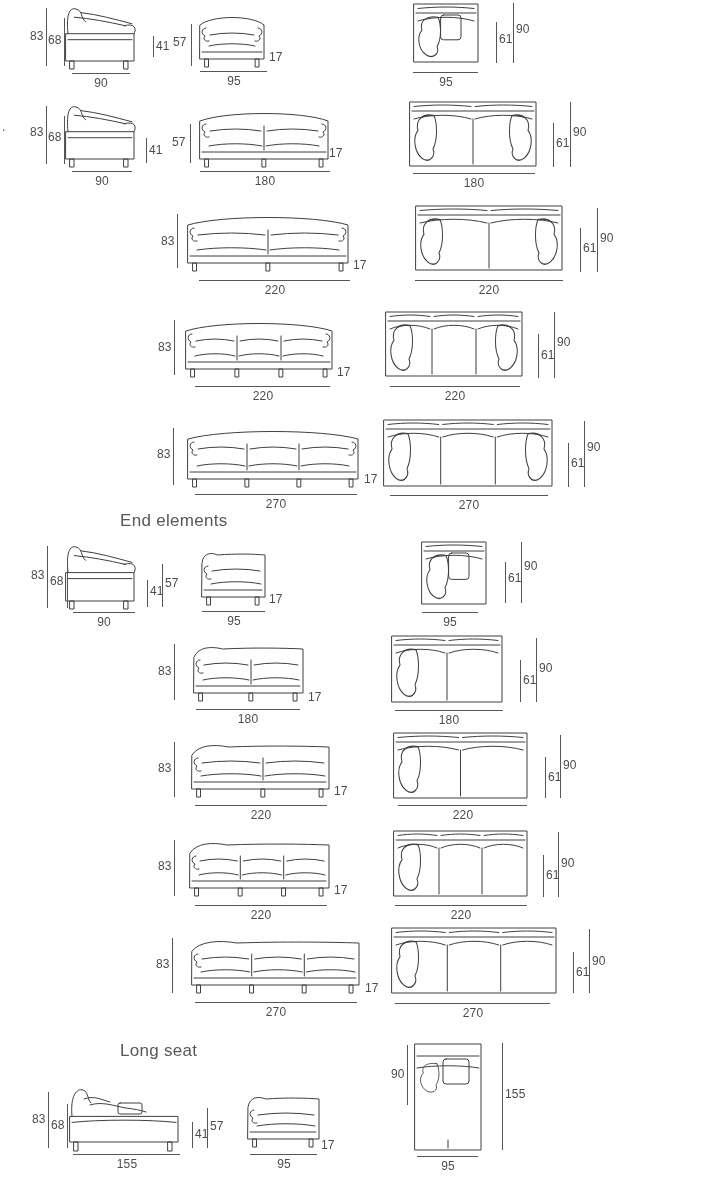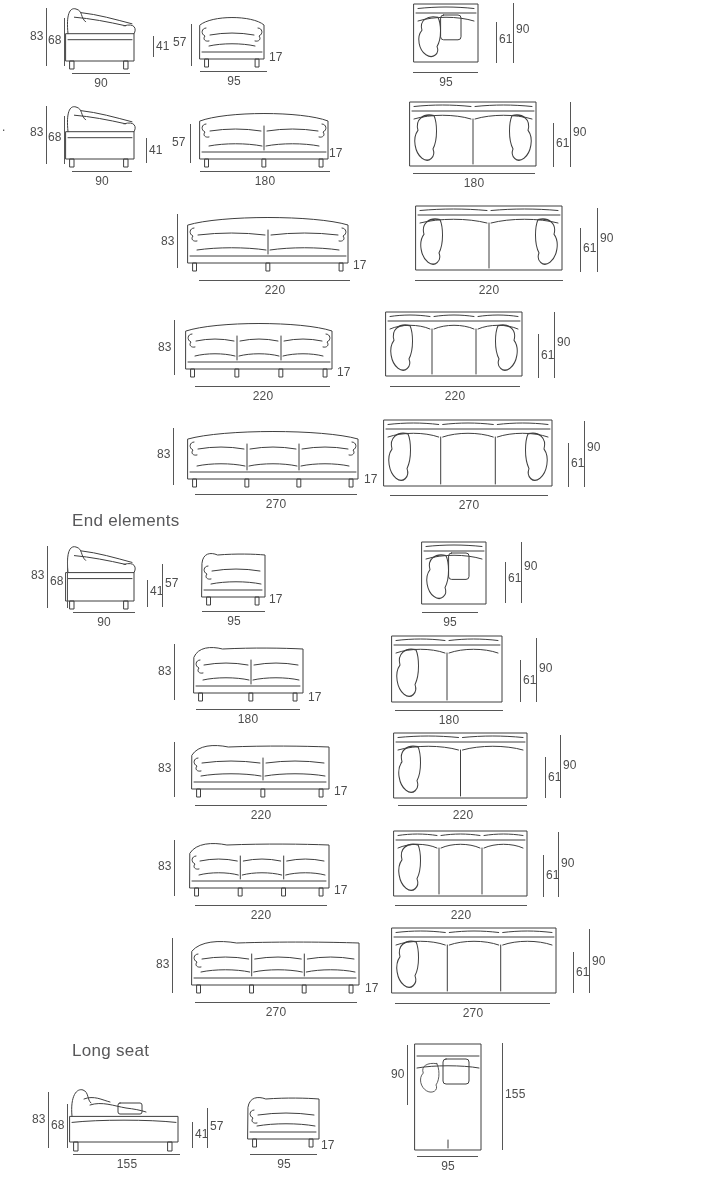--- a/index.html
+++ b/index.html
@@ -11,21 +11,21 @@
   .view{position:absolute}
   .view svg{display:block}
   .dim{
     position:absolute;font-size:12px;line-height:1;color:#4d4d4d;
     white-space:nowrap;letter-spacing:.2px;
   }
   .hdim-label{transform:translateX(-50%)}
   .vline{position:absolute;width:1px;background:#565656}
   .hline{position:absolute;height:1px;background:#565656}
   .heading{
-    position:absolute;font-size:17px;color:#58585a;letter-spacing:.3px;
+    position:absolute;font-size:17px;color:#58585a;letter-spacing:.3px;margin-left:48px;
   }
 </style>
 </head>
 <body>
 
 <div id="sheet">
   <div class="heading" style="left:72px;top:511px">End elements</div>
   <div class="heading" style="left:72px;top:1041px">Long seat</div>
   <div class="dim" style="left:2px;top:121px">.</div>
 <div class="view" style="left: 60px; top: 4px;">

